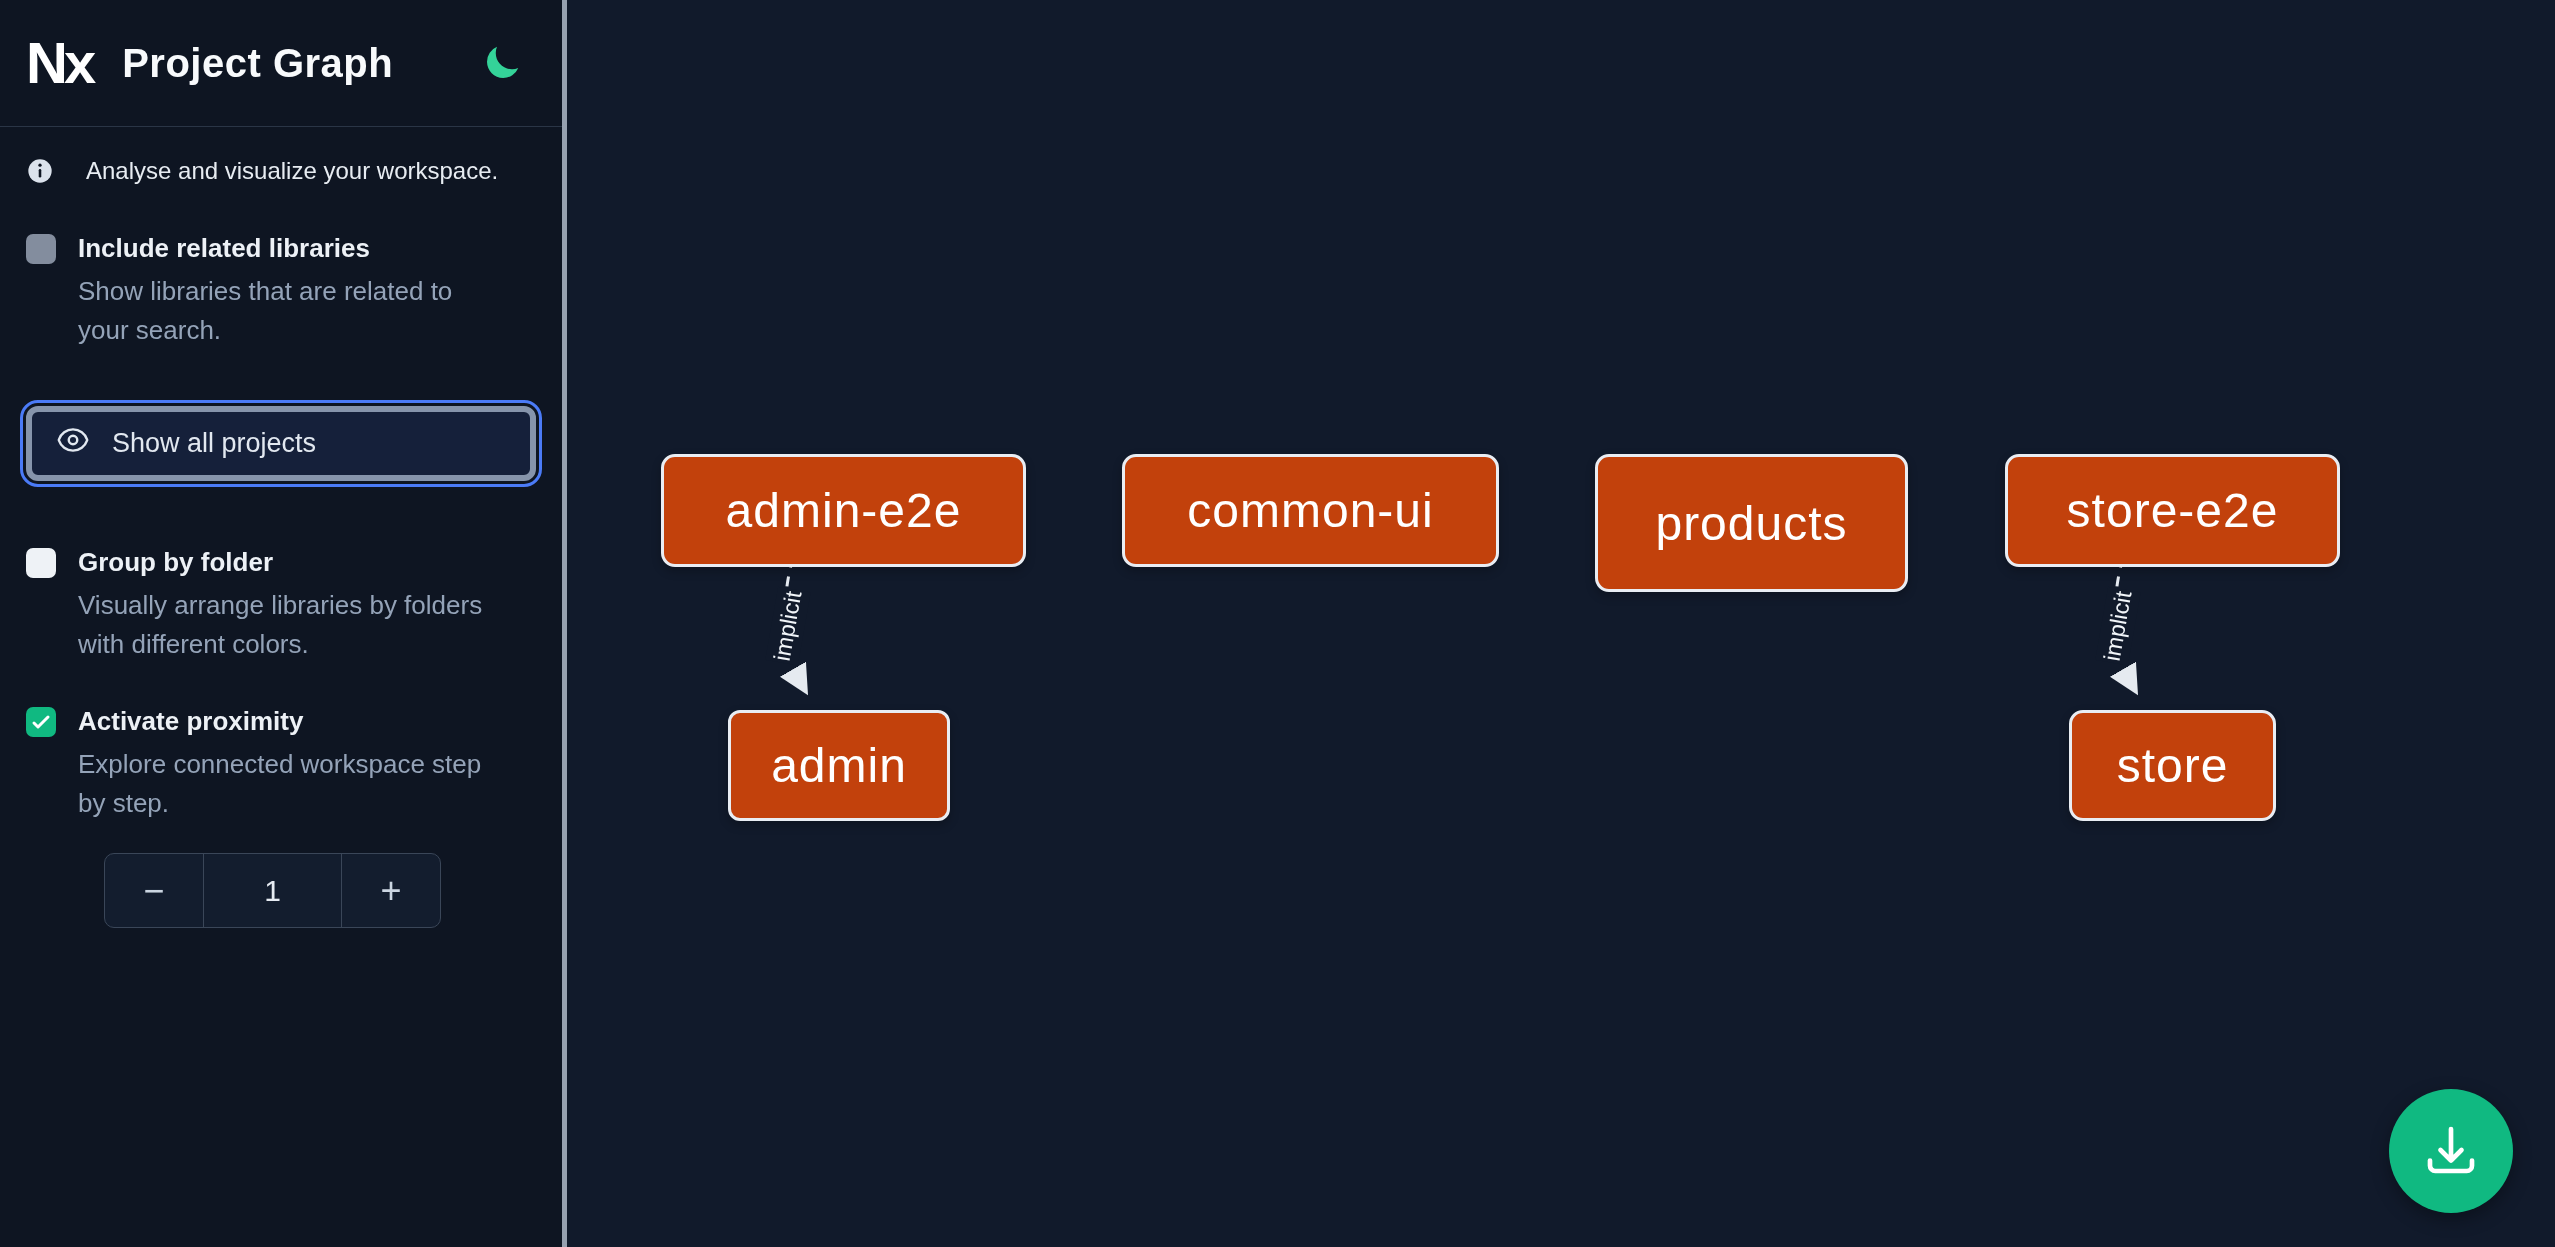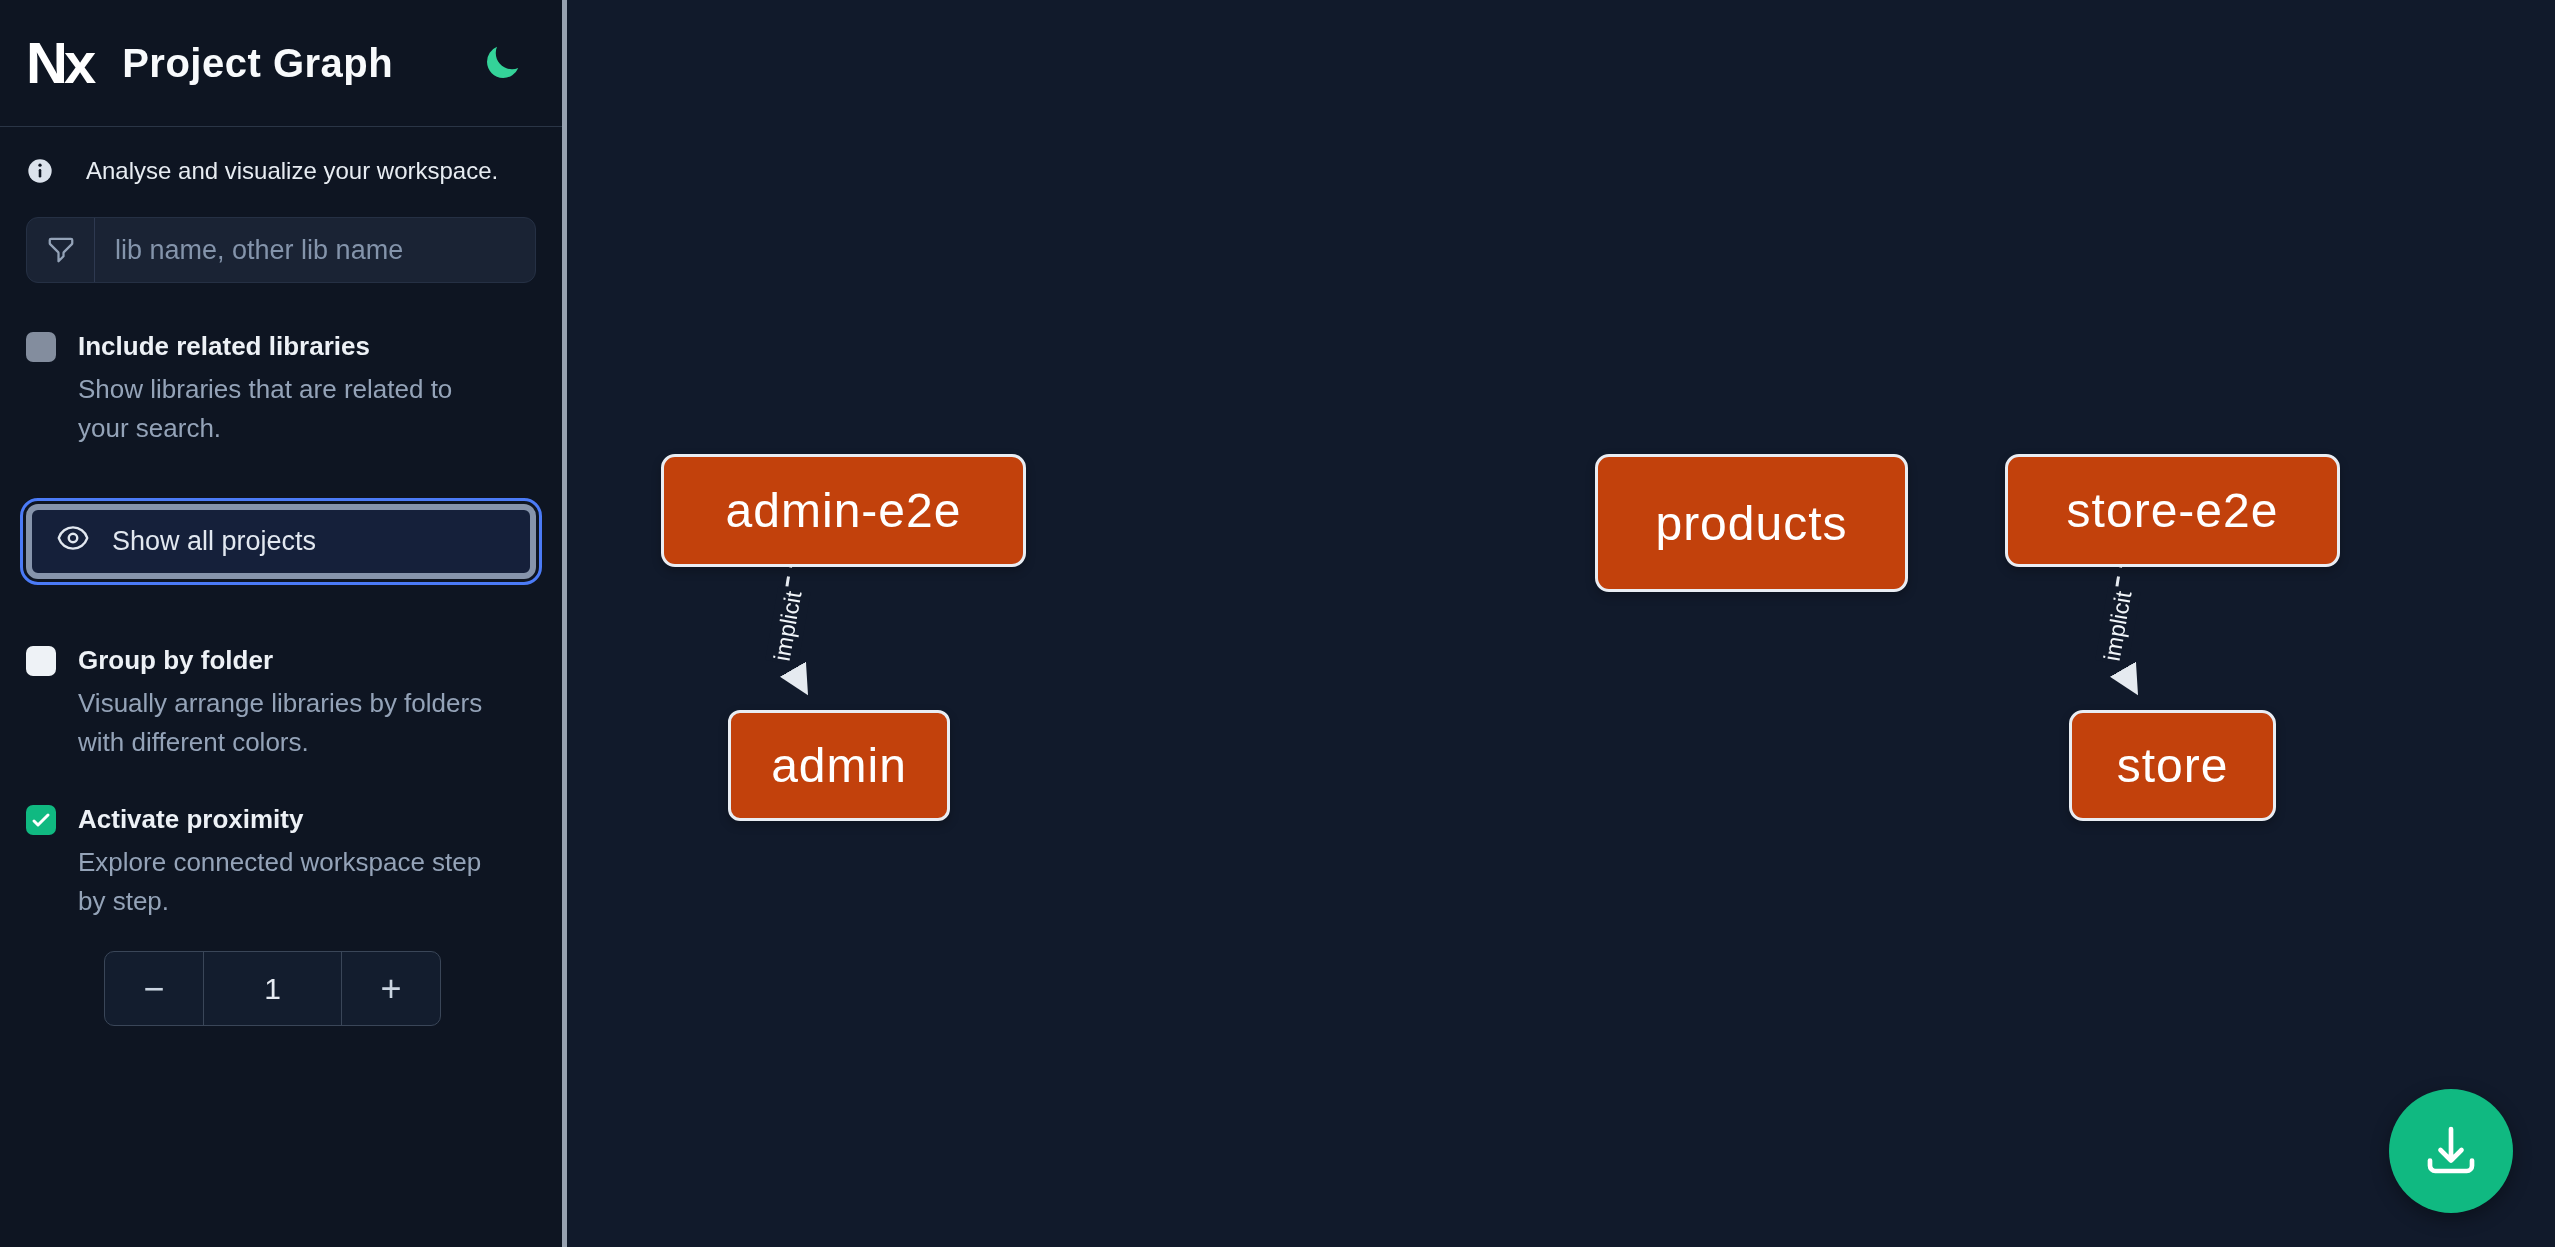--- a/index.html
+++ b/index.html
@@ -147,28 +147,20 @@
     <span class="info-icon">
       <svg viewBox="0 0 24 24" width="28" height="28">
         <circle cx="12" cy="12" r="10" fill="#dbe2ec"></circle>
         <rect x="10.9" y="10.3" width="2.2" height="7.2" rx="1.1" fill="#0e1522"></rect>
         <circle cx="12" cy="7" r="1.4" fill="#0e1522"></circle>
       </svg>
     </span>
     <span class="tagline">Analyse and visualize your workspace.</span>
   </div>
 
-  <div class="filter-box">
-    <span class="filter-icon-seg">
-      <svg viewBox="0 0 24 24" fill="none" stroke="#94a3b8" stroke-width="1.8" stroke-linecap="round" stroke-linejoin="round">
-        <path d="M3 4a1 1 0 011-1h16a1 1 0 011 1v2.586a1 1 0 01-.293.707l-6.414 6.414a1 1 0 00-.293.707V17l-4 4v-6.586a1 1 0 00-.293-.707L3.293 7.293A1 1 0 013 6.586V4z"></path>
-      </svg>
-    </span>
-    <input type="text" placeholder="lib name, other lib name" style="">
-  </div>
 
   <div class="opt">
     <span class="checkbox cb-gray">
       
     </span>
     <span class="opt-label">Include related libraries</span>
     <span class="opt-desc">Show libraries that are related to your search.</span>
   </div>
 
   <button class="sb-btn primary-focus">
@@ -219,20 +211,21 @@
       </marker>
     </defs>
     <path d="M 226 558 C 213 602, 216 652, 238 690" fill="none" stroke="#e5eaf0" stroke-width="3" stroke-dasharray="10 9" marker-end="url(#arrow)"></path>
     <path d="M 1556 558 C 1543 602, 1546 652, 1568 690" fill="none" stroke="#e5eaf0" stroke-width="3" stroke-dasharray="10 9" marker-end="url(#arrow)"></path>
   </svg>
 
   <div class="edge-label" style="left:221px; top:626px;">implicit</div>
   <div class="edge-label" style="left:1551px; top:626px;">implicit</div>
 
   <div class="node" style="left:94px;   top:443px; width:365px; height:113px;">admin-e2e</div>
+  <div class="node" style="left:555px;  top:443px; width:377px; height:113px;">common-ui</div>
   <div class="node" style="left:1028px; top:443px; width:313px; height:138px;">products</div>
   <div class="node" style="left:1438px; top:443px; width:335px; height:113px;">store-e2e</div>
   <div class="node" style="left:161px;  top:699px; width:222px; height:111px;border-radius:12px;">admin</div>
   <div class="node" style="left:1502px; top:699px; width:207px; height:111px;">store</div>
 
   <button class="fab">
     <span>
       <svg viewBox="0 0 24 24" width="56" height="56" fill="none" stroke="#ffffff" stroke-width="2" stroke-linecap="round" stroke-linejoin="round">
         <path d="M3 16.5v2.25A2.25 2.25 0 005.25 21h13.5A2.25 2.25 0 0021 18.75V16.5M16.5 12L12 16.5m0 0L7.5 12m4.5 4.5V3"></path>
       </svg>

